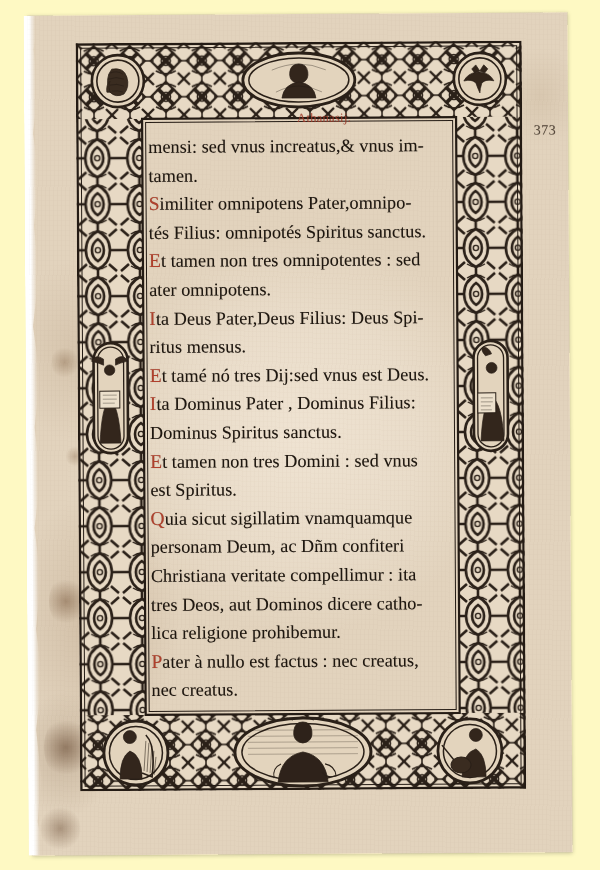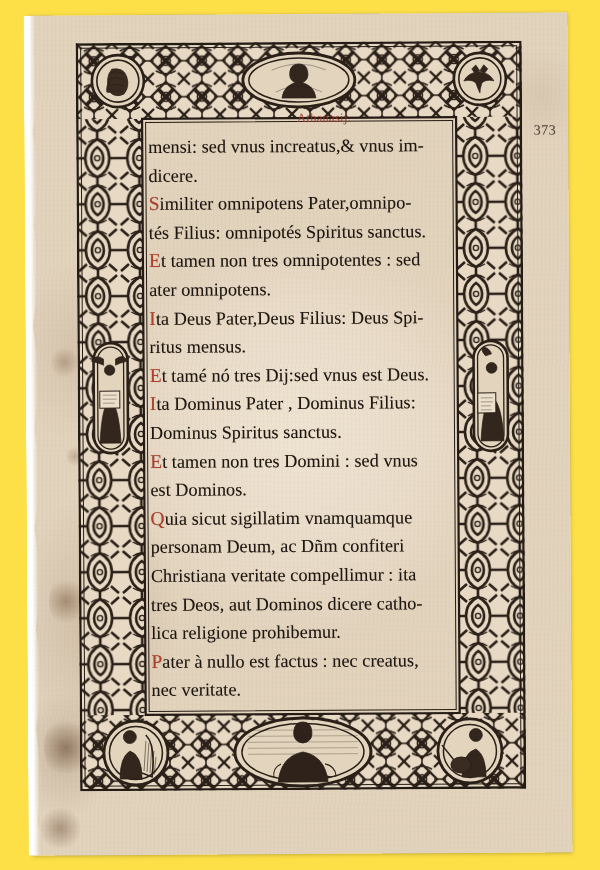--- a/index.html
+++ b/index.html
@@ -1,20 +1,20 @@
 <!DOCTYPE html>
 <html><head>
 <meta charset="utf-8">
 <style>
   html,body{margin:0;padding:0;background:#ffffff;}
   body{width:600px;height:870px;overflow:hidden;
        font-family:"Liberation Serif",serif;}
 
   
-  #stage{position:relative;width:600px;height:870px;background:#fde047;}
+  #stage{position:relative;width:600px;height:870px;background:#fef9c3;}
 
   
   #leaf{
     position:absolute; left:30px; top:14px; width:540px; height:840px;
     background:
       radial-gradient(ellipse 120px 180px at 12% 72%, rgba(120,82,48,.17), rgba(120,82,48,0) 70%),
       radial-gradient(ellipse 90px 130px at 8% 40%,  rgba(120,82,48,.11), rgba(120,82,48,0) 70%),
       radial-gradient(ellipse 70px 90px  at 6% 88%,  rgba(96,64,36,.18),  rgba(96,64,36,0) 70%),
       radial-gradient(ellipse 60px 70px  at 95% 10%, rgba(130,96,60,.10), rgba(130,96,60,0) 70%),
       radial-gradient(ellipse 200px 200px at 50% 50%, #efe3d2 0%, #e9dcc9 60%, #e2d3bd 100%);
@@ -233,36 +233,36 @@
             <path d="M403 357 L415 357 M403 361 L415 361 M403 365 L413 365 M403 369 L414 369"></path>
           </g>
         </g>
       </svg>
     </div>
 
     <div id="runhead">Athanasij.</div>
     <div id="folio">373</div>
     <div id="textcol">
         <div class="ln"><span>mensi: sed vnus increatus,&amp; vnus im-</span></div>
-        <div class="ln"><span>dicere.</span></div>
+        <div class="ln"><span>tamen.</span></div>
         <div class="ln"><span class="ini">S</span><span>imiliter omnipotens Pater,omnipo-</span></div>
         <div class="ln"><span>tés Filius: omnipotés Spiritus sanctus.</span></div>
         <div class="ln"><span class="ini">E</span><span>t tamen non tres omnipotentes :  sed</span></div>
         <div class="ln"><span>ater omnipotens.</span></div>
         <div class="ln"><span class="ini">I</span><span>ta Deus Pater,Deus Filius: Deus Spi-</span></div>
         <div class="ln"><span>ritus mensus.</span></div>
         <div class="ln"><span class="ini">E</span><span>t tamé nó tres Dij:sed vnus est Deus.</span></div>
         <div class="ln"><span class="ini">I</span><span>ta Dominus Pater , Dominus  Filius:</span></div>
         <div class="ln"><span>Dominus Spiritus sanctus.</span></div>
         <div class="ln"><span class="ini">E</span><span>t tamen non tres Domini :  sed vnus</span></div>
-        <div class="ln"><span>est Dominos.</span></div>
+        <div class="ln"><span>est Spiritus.</span></div>
         <div class="ln"><span class="ini">Q</span><span>uia sicut sigillatim vnamquamque</span></div>
         <div class="ln"><span>personam Deum,  ac Dñm confiteri</span></div>
         <div class="ln"><span>Christiana veritate compellimur : ita</span></div>
         <div class="ln"><span>tres Deos, aut Dominos dicere catho-</span></div>
         <div class="ln"><span>lica religione prohibemur.</span></div>
         <div class="ln"><span class="ini">P</span><span>ater à nullo  est factus :  nec creatus,</span></div>
-        <div class="ln"><span>nec veritate.</span></div>
+        <div class="ln"><span>nec creatus.</span></div>
         <div class="ln"></div>
       </div>
 
   </div>
 </div>
 
 </body></html>

